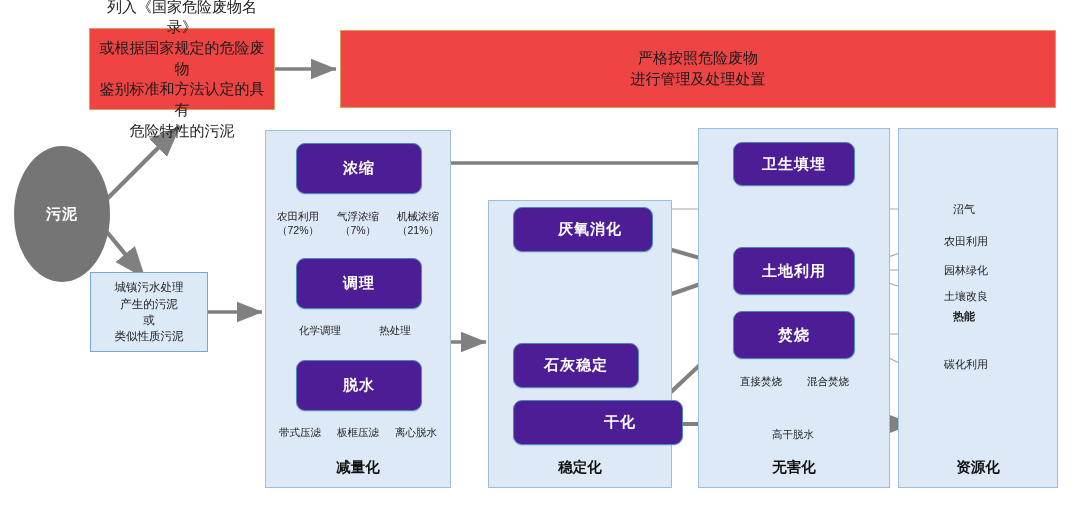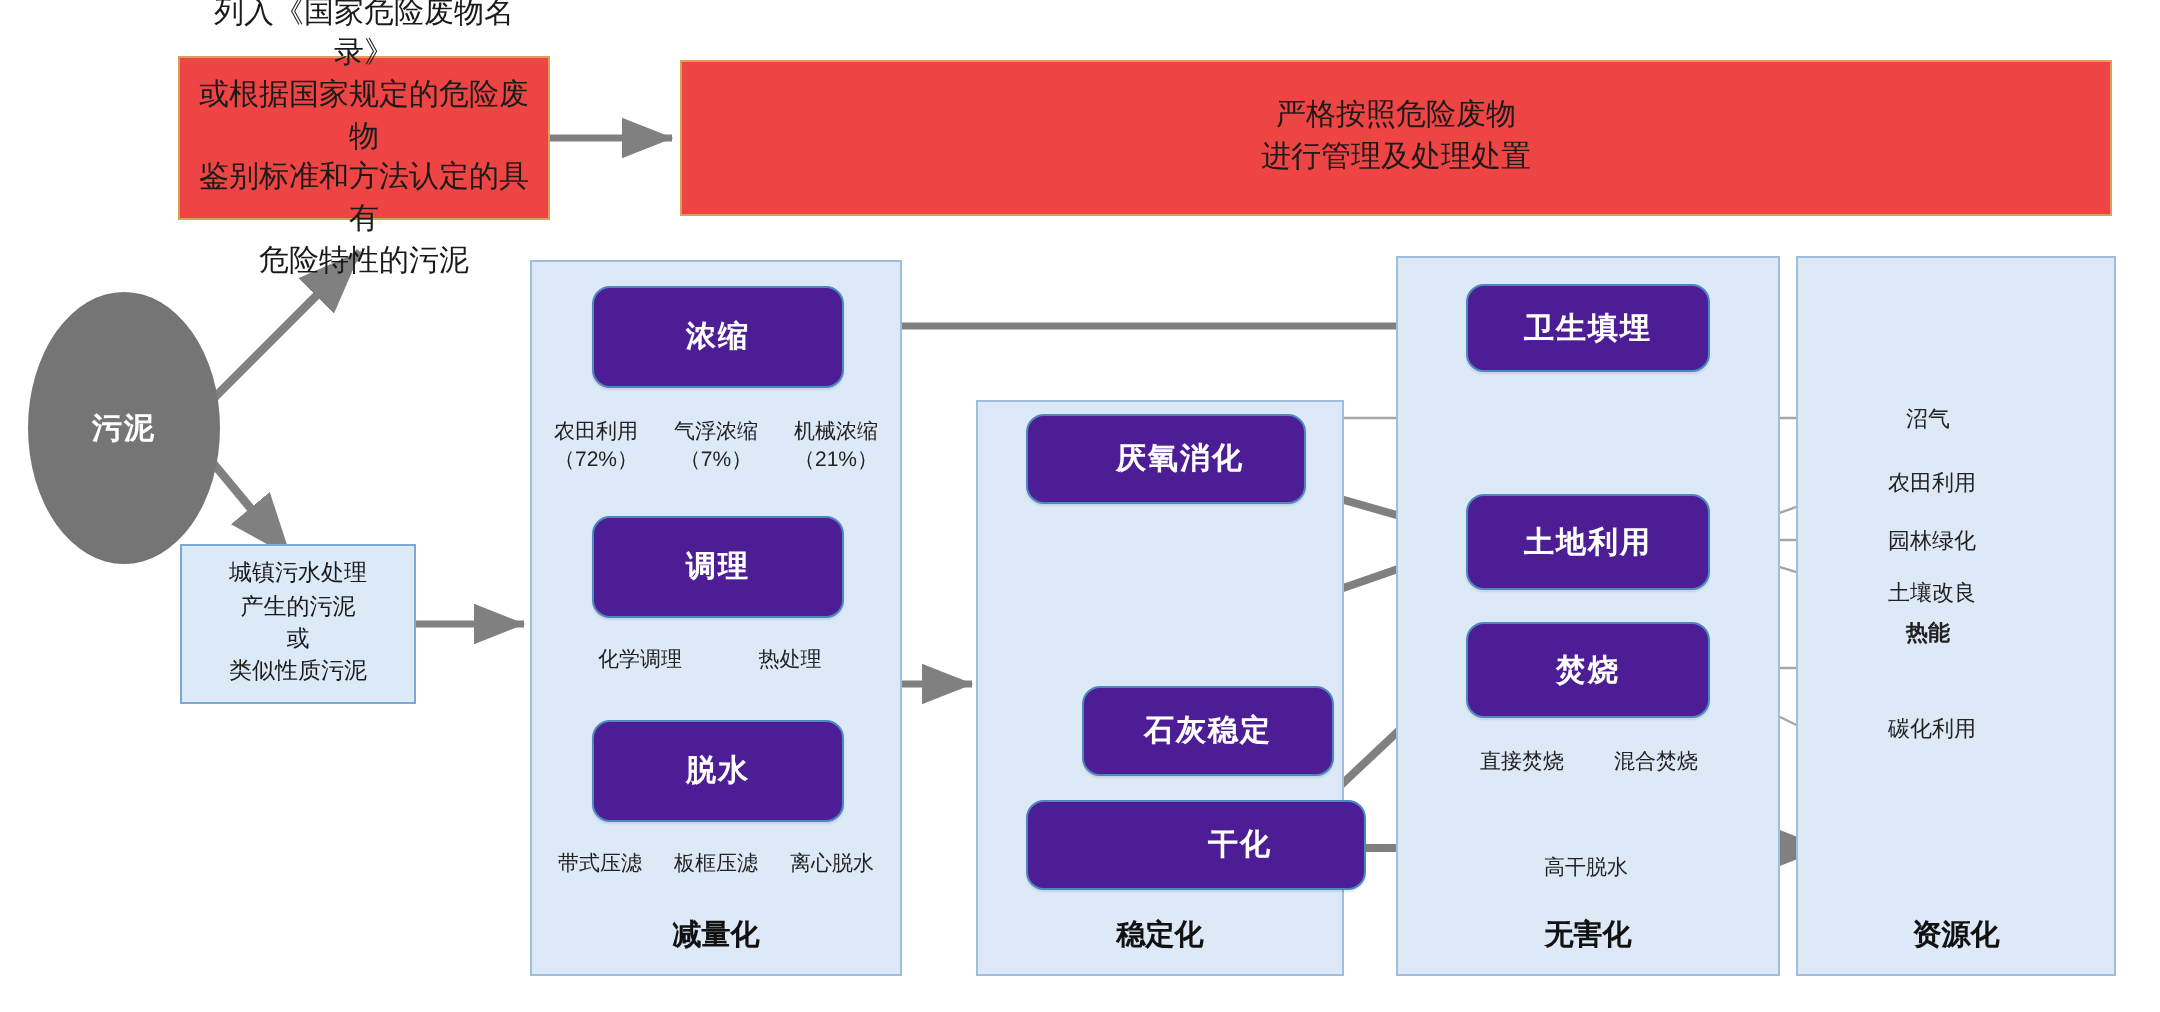--- a/index.html
+++ b/index.html
@@ -273,21 +273,21 @@
     <div>离心脱水</div>
   </div>
 
   <div class="panel-title" style="left:265px;top:458px;width:186px;">减量化</div>
 
   <div class="node panel" style="left:488px;top:200px;width:184px;height:288px;"></div>
 
   <div class="proc" style="left:513px;top:207px;width:124px;height:43px;padding-left:14px;">
     <span>厌氧消化</span>
   </div>
-  <div class="proc" style="left:513px;top:343px;width:124px;height:43px;margin-left:28px;">
+  <div class="proc" style="left:513px;top:343px;width:124px;height:43px;">
     <span>石灰稳定</span>
   </div>
   <div class="proc" style="left:513px;top:400px;width:124px;height:43px;padding-left:44px;">
     <span>干化</span>
   </div>
 
   <div class="panel-title" style="left:488px;top:458px;width:184px;">稳定化</div>
 
   <div class="node panel" style="left:698px;top:128px;width:192px;height:360px;"></div>
 

